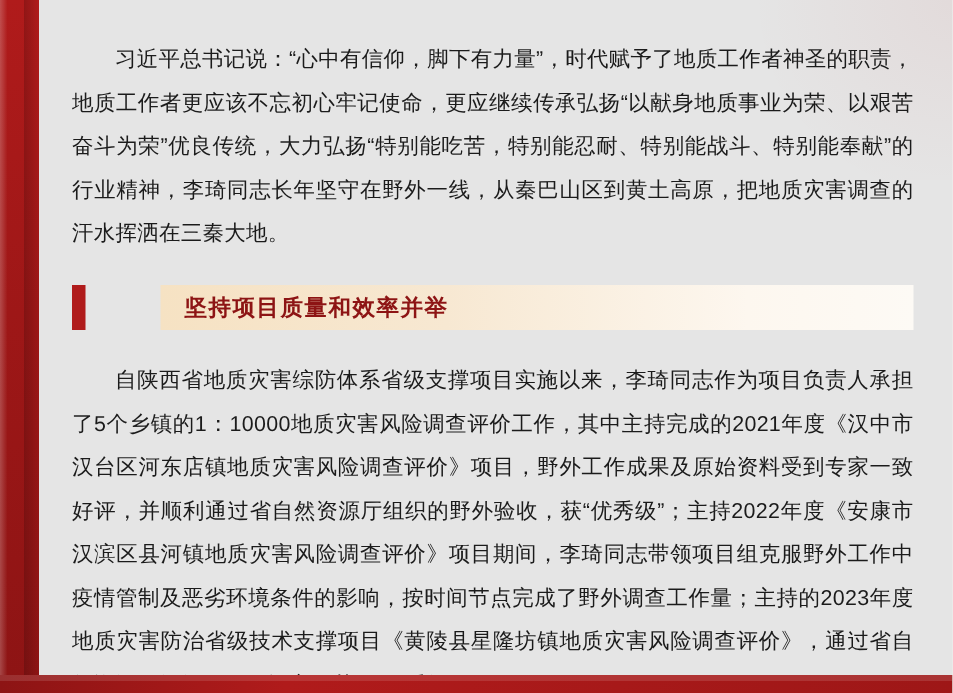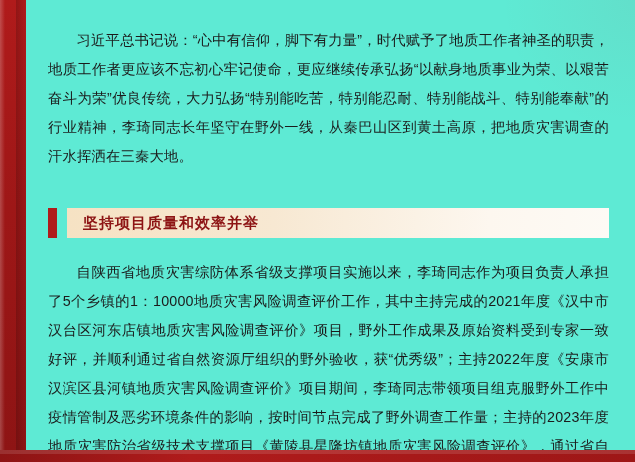--- a/index.html
+++ b/index.html
@@ -10,21 +10,21 @@
     width: 635px;
     height: 462px;
     background: #fdf9f4;
     font-family: "Liberation Sans", sans-serif;
     overflow: hidden;
   }
   .page {
     position: relative;
     width: 635px;
     height: 462px;
-    background: #5eead4;
+    background: #e5e5e5;
     box-sizing: border-box;
     overflow: hidden;
   }
   
   .left-ribbon {
     position: absolute;
     left: 0;
     top: 0;
     width: 26px;
     height: 462px;
@@ -69,22 +69,23 @@
   .para.first {
     margin-top: 8px;
   }
   .para.body-2 {
     margin-top: 6px;
   }
   
   .heading-row {
     display: flex;
     align-items: center;
-    margin: 37px 0 20px 0;
+    margin: 19px 0 20px 0;
     height: 30px;
+    gap: 40px;
   }
   .heading-tick {
     width: 9px;
     height: 30px;
     background: #b01b1b;
     flex: 0 0 auto;
     margin-right: 10px;
   }
   .heading-band {
     flex: 1 1 auto;

